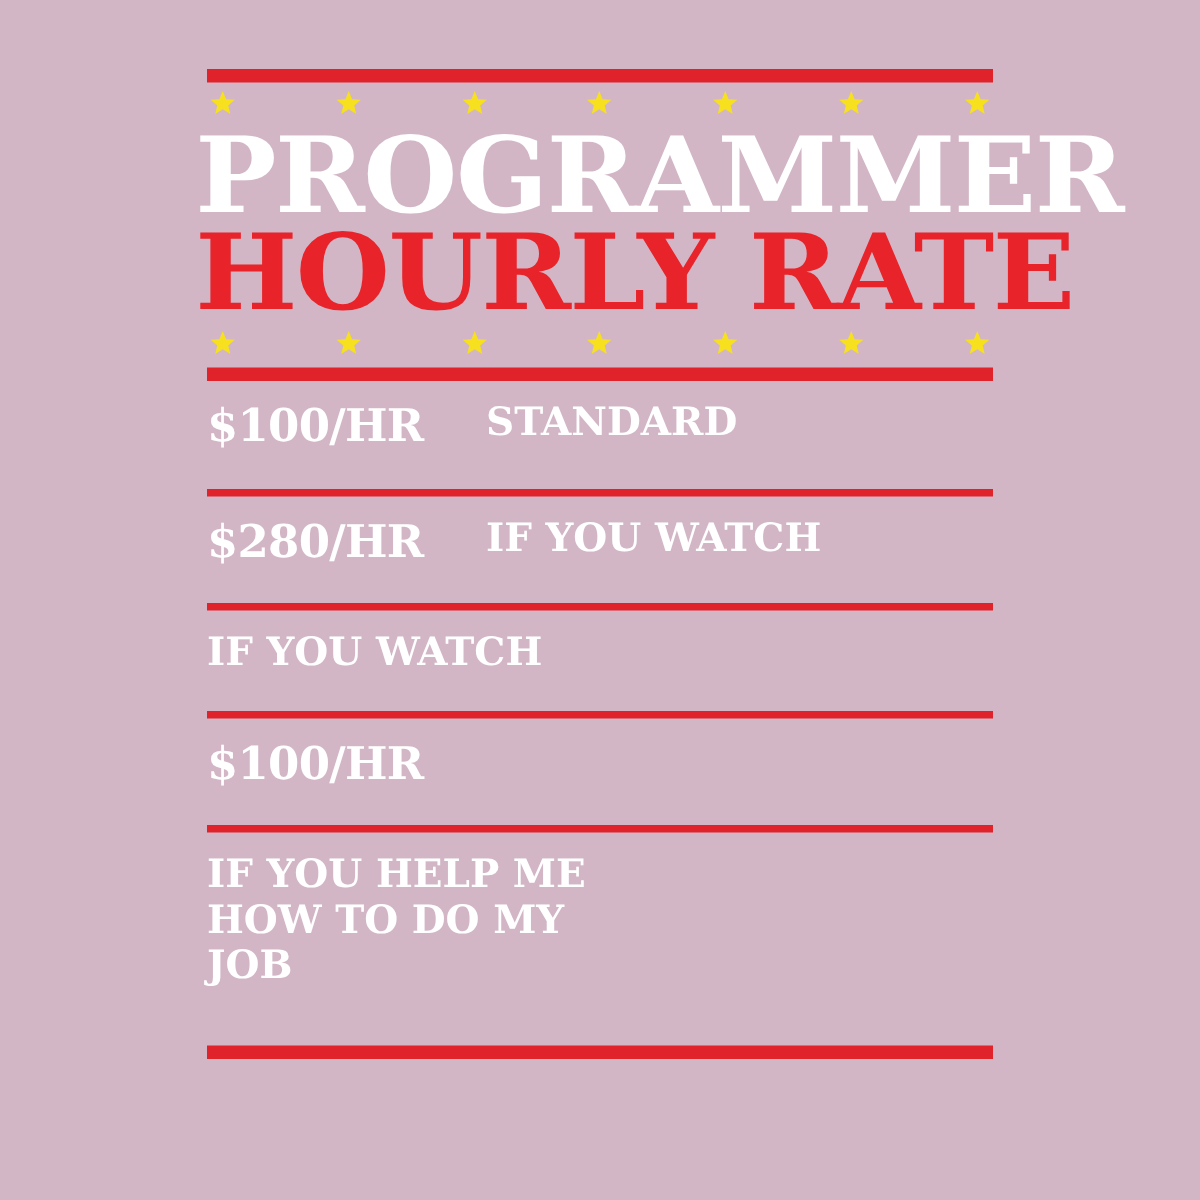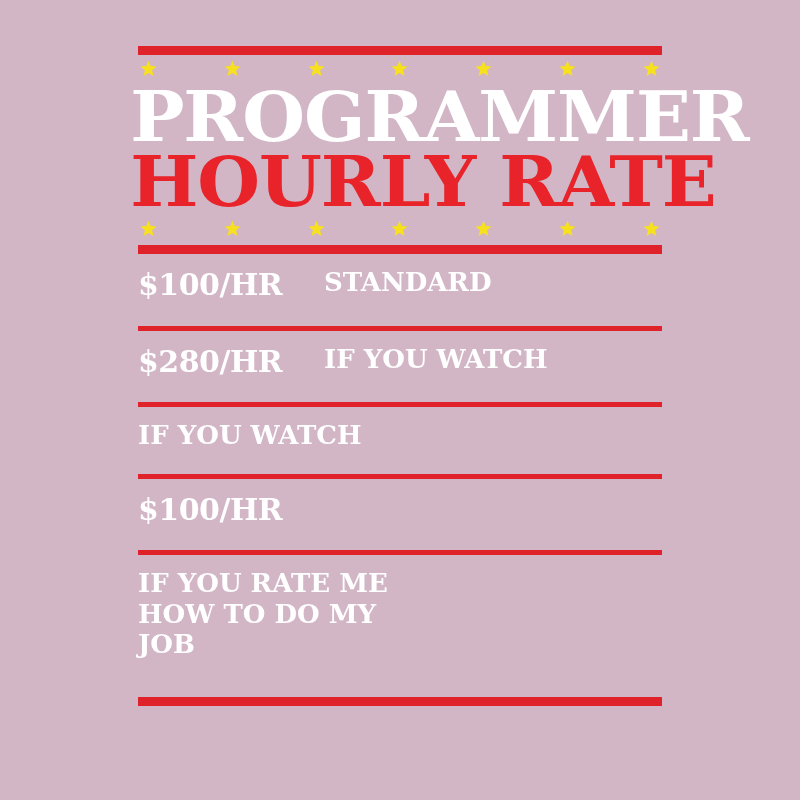--- a/index.html
+++ b/index.html
@@ -224,21 +224,21 @@
         <div class="rate-label">IF YOU WATCH</div>
       </div>
       <div class="sep"></div>
 
       <div class="rate-row row-pad-top row-pad-bot">
         <div class="rate-price">$100/HR</div>
       </div>
       <div class="sep"></div>
 
       <div class="rate-row row-pad-top row-pad-bot">
-        <div class="rate-label">IF YOU RATE ME
+        <div class="rate-label">IF YOU HELP ME
 HOW TO DO MY
 JOB</div>
       </div>
 
     </div>
 
     <div class="gap-sm"></div>
     <div class="bar-thick"></div>
 
   </div>

